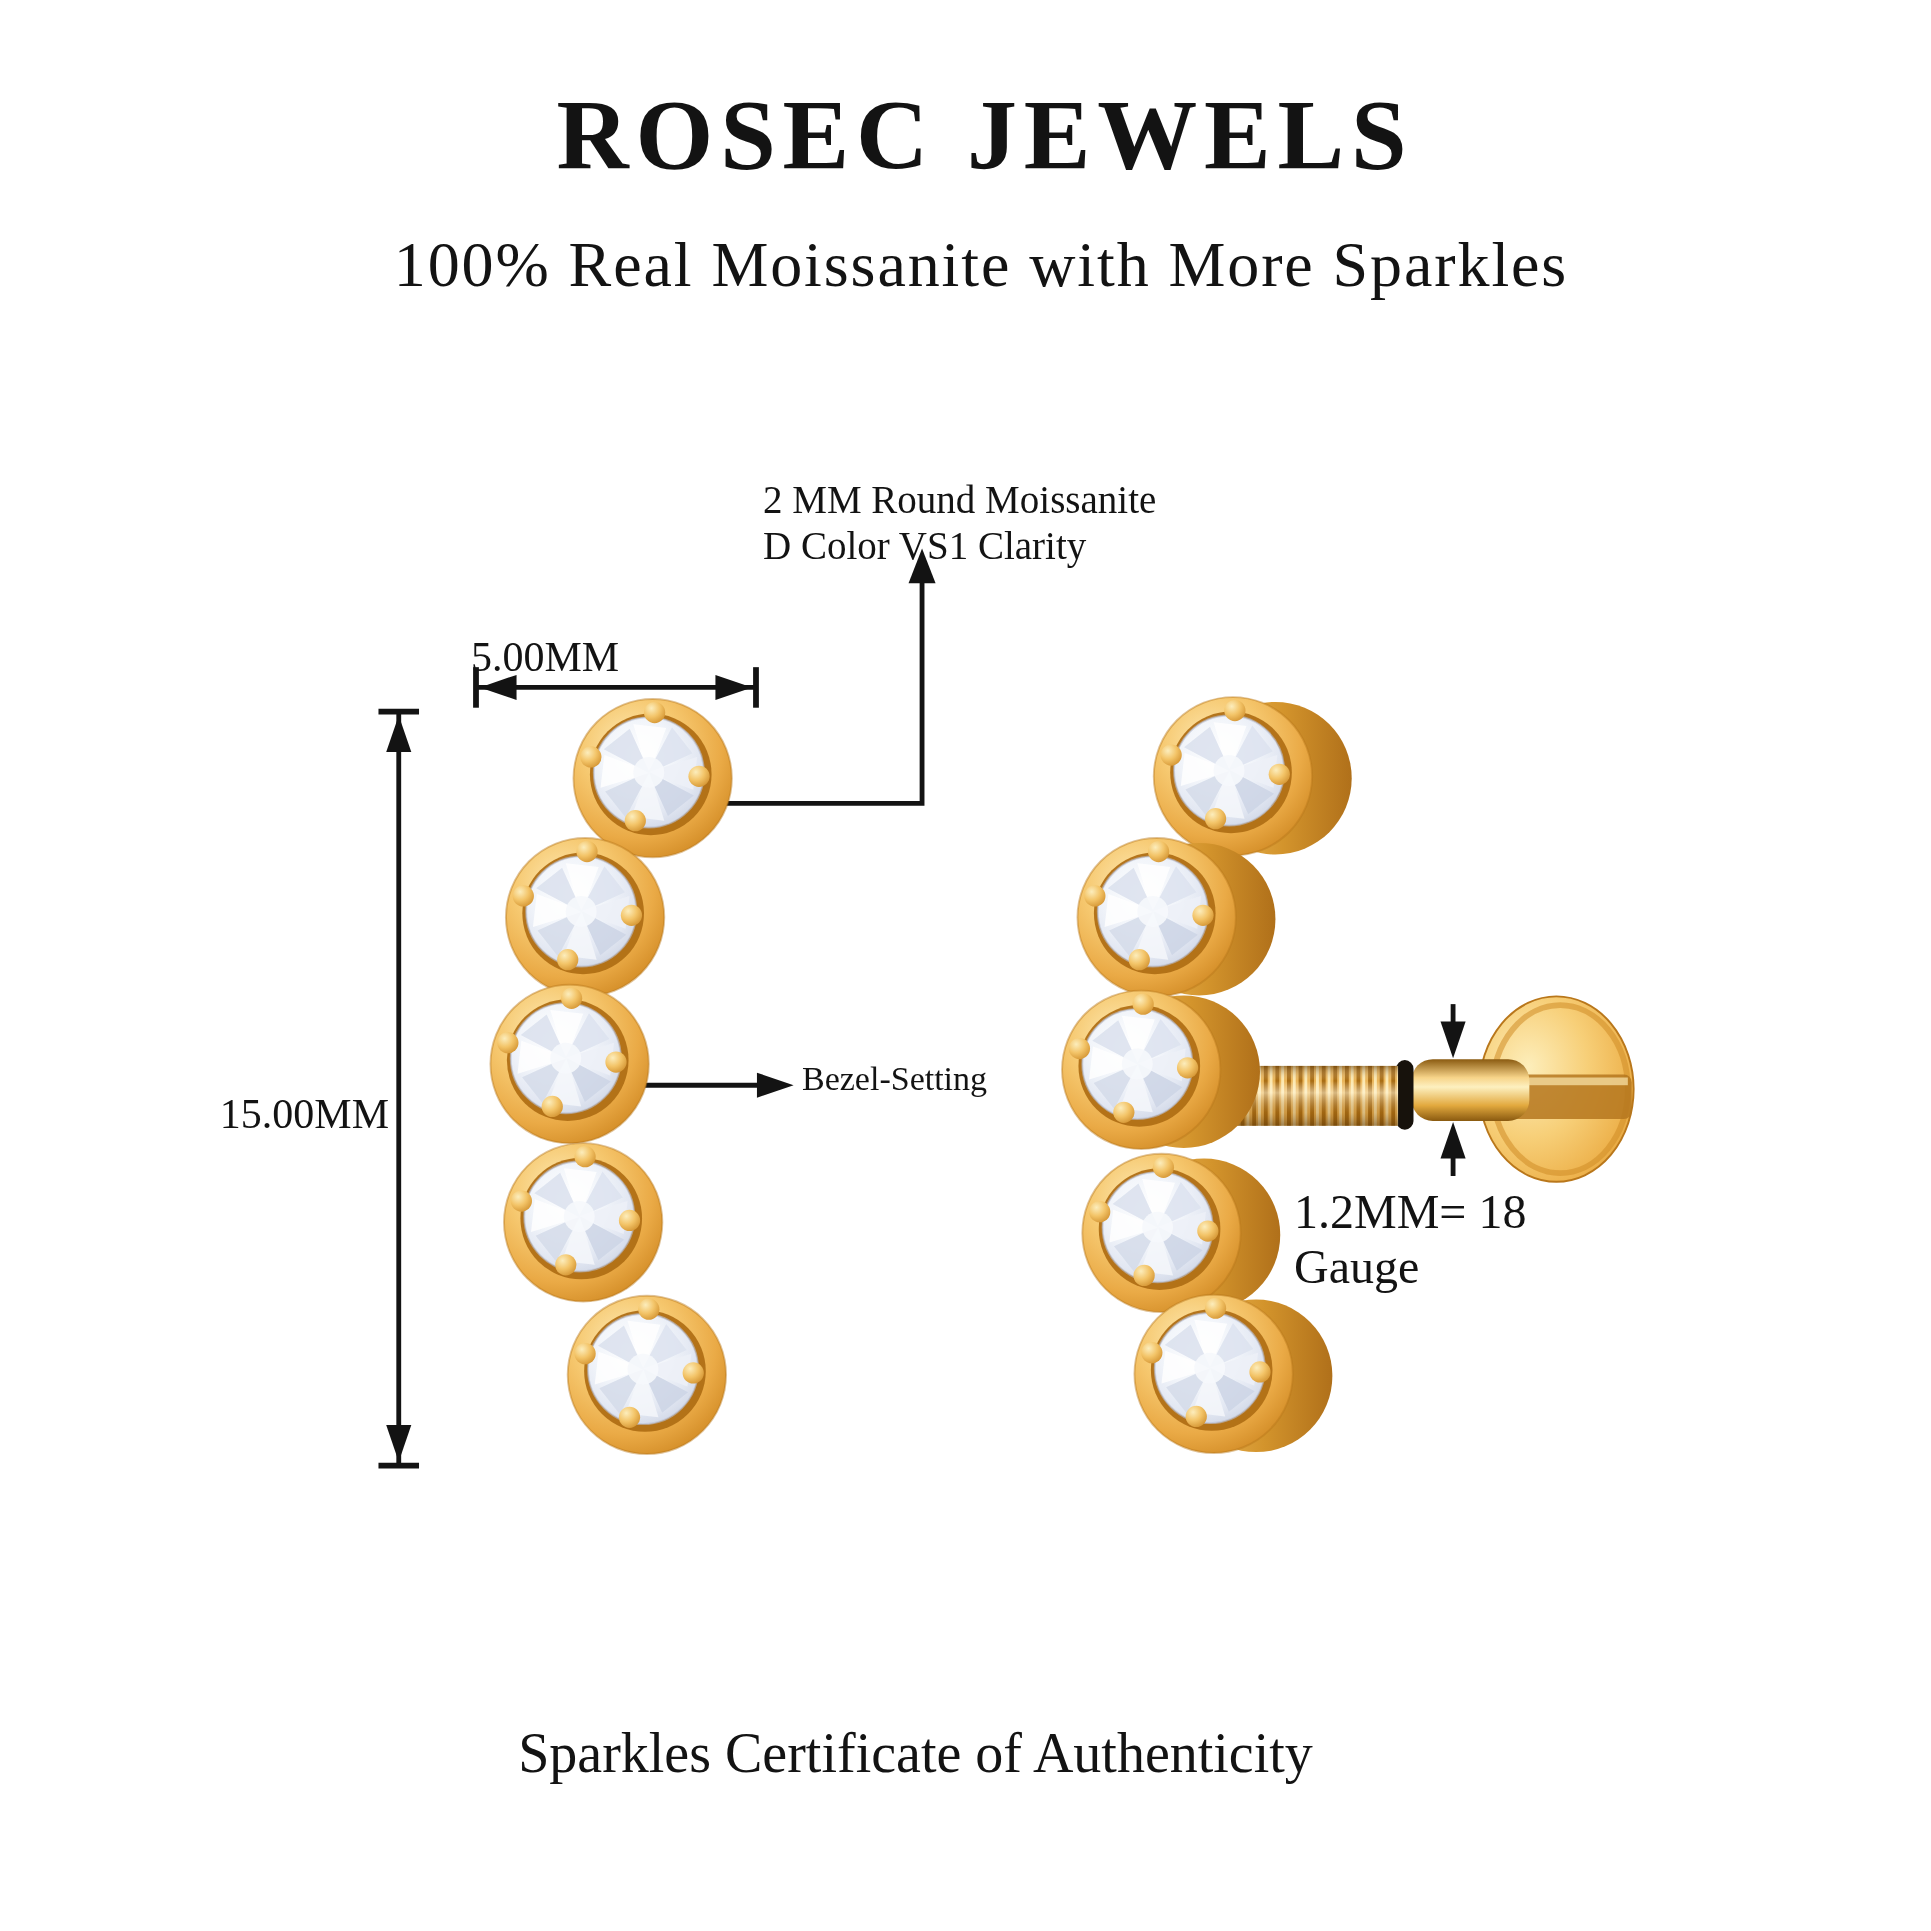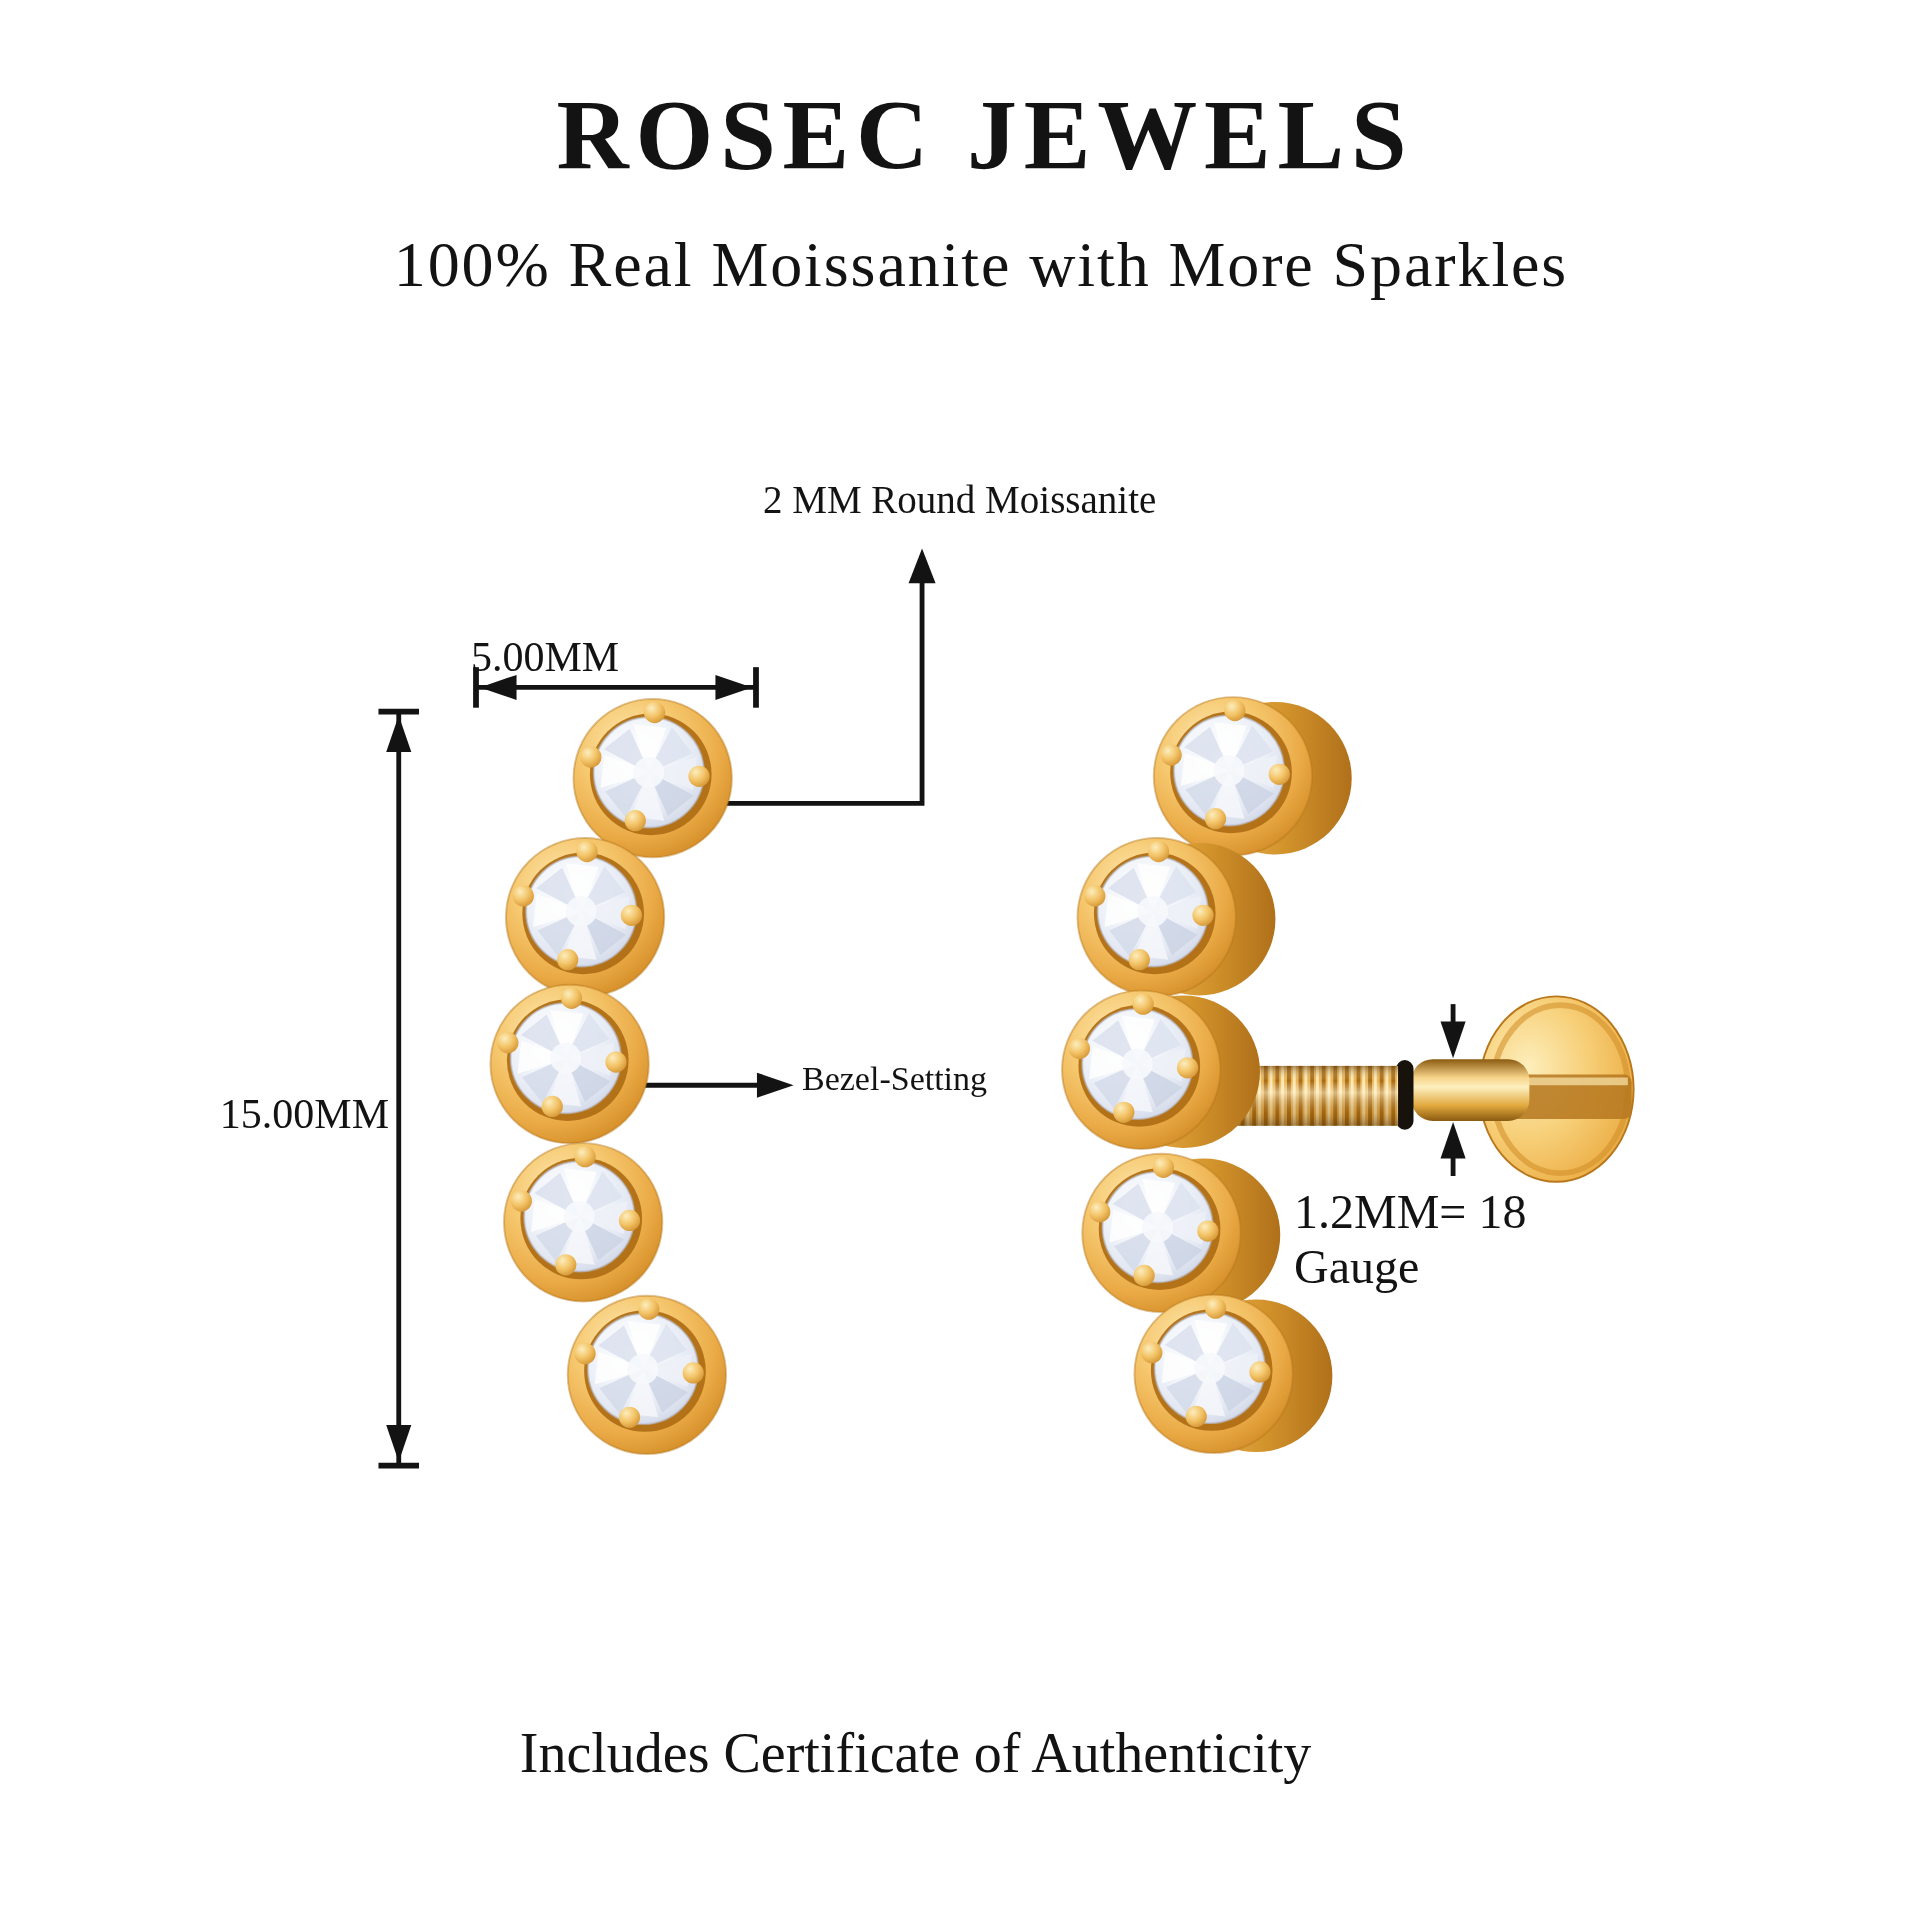--- a/index.html
+++ b/index.html
@@ -28,27 +28,28 @@
 </head>
 <body>
 
 <div class="canvas">
 
   <div class="abs brand-title">ROSEC JEWELS</div>
   <div class="abs brand-subtitle">100% Real Moissanite with More Sparkles</div>
 
   <div class="abs stone-note">
     <div>2 MM Round Moissanite</div>
+    <div>D Color VS1 Clarity</div>
   </div>
 
   <div class="abs dim-width">5.00MM</div>
   <div class="abs dim-height">15.00MM</div>
   <div class="abs bezel-label">Bezel-Setting</div>
   <div class="abs post-label">1.2MM= 18 Gauge</div>
-  <div class="abs footer-note">Includes Certificate of Authenticity</div>
+  <div class="abs footer-note">Sparkles Certificate of Authenticity</div>
 
   <svg width="1931" height="1931" viewBox="0 0 2000 2000">
     <defs>
       <radialGradient id="gFace" cx="0.36" cy="0.30" r="0.85">
         <stop offset="0" stop-color="#fdeab5"></stop>
           <stop offset="0.38" stop-color="#f6c86f"></stop>
         <stop offset="0.68" stop-color="#eaaa46"></stop>
           <stop offset="0.92" stop-color="#d18a24"></stop>
         <stop offset="1" stop-color="#b5731a"></stop>
       </radialGradient>

